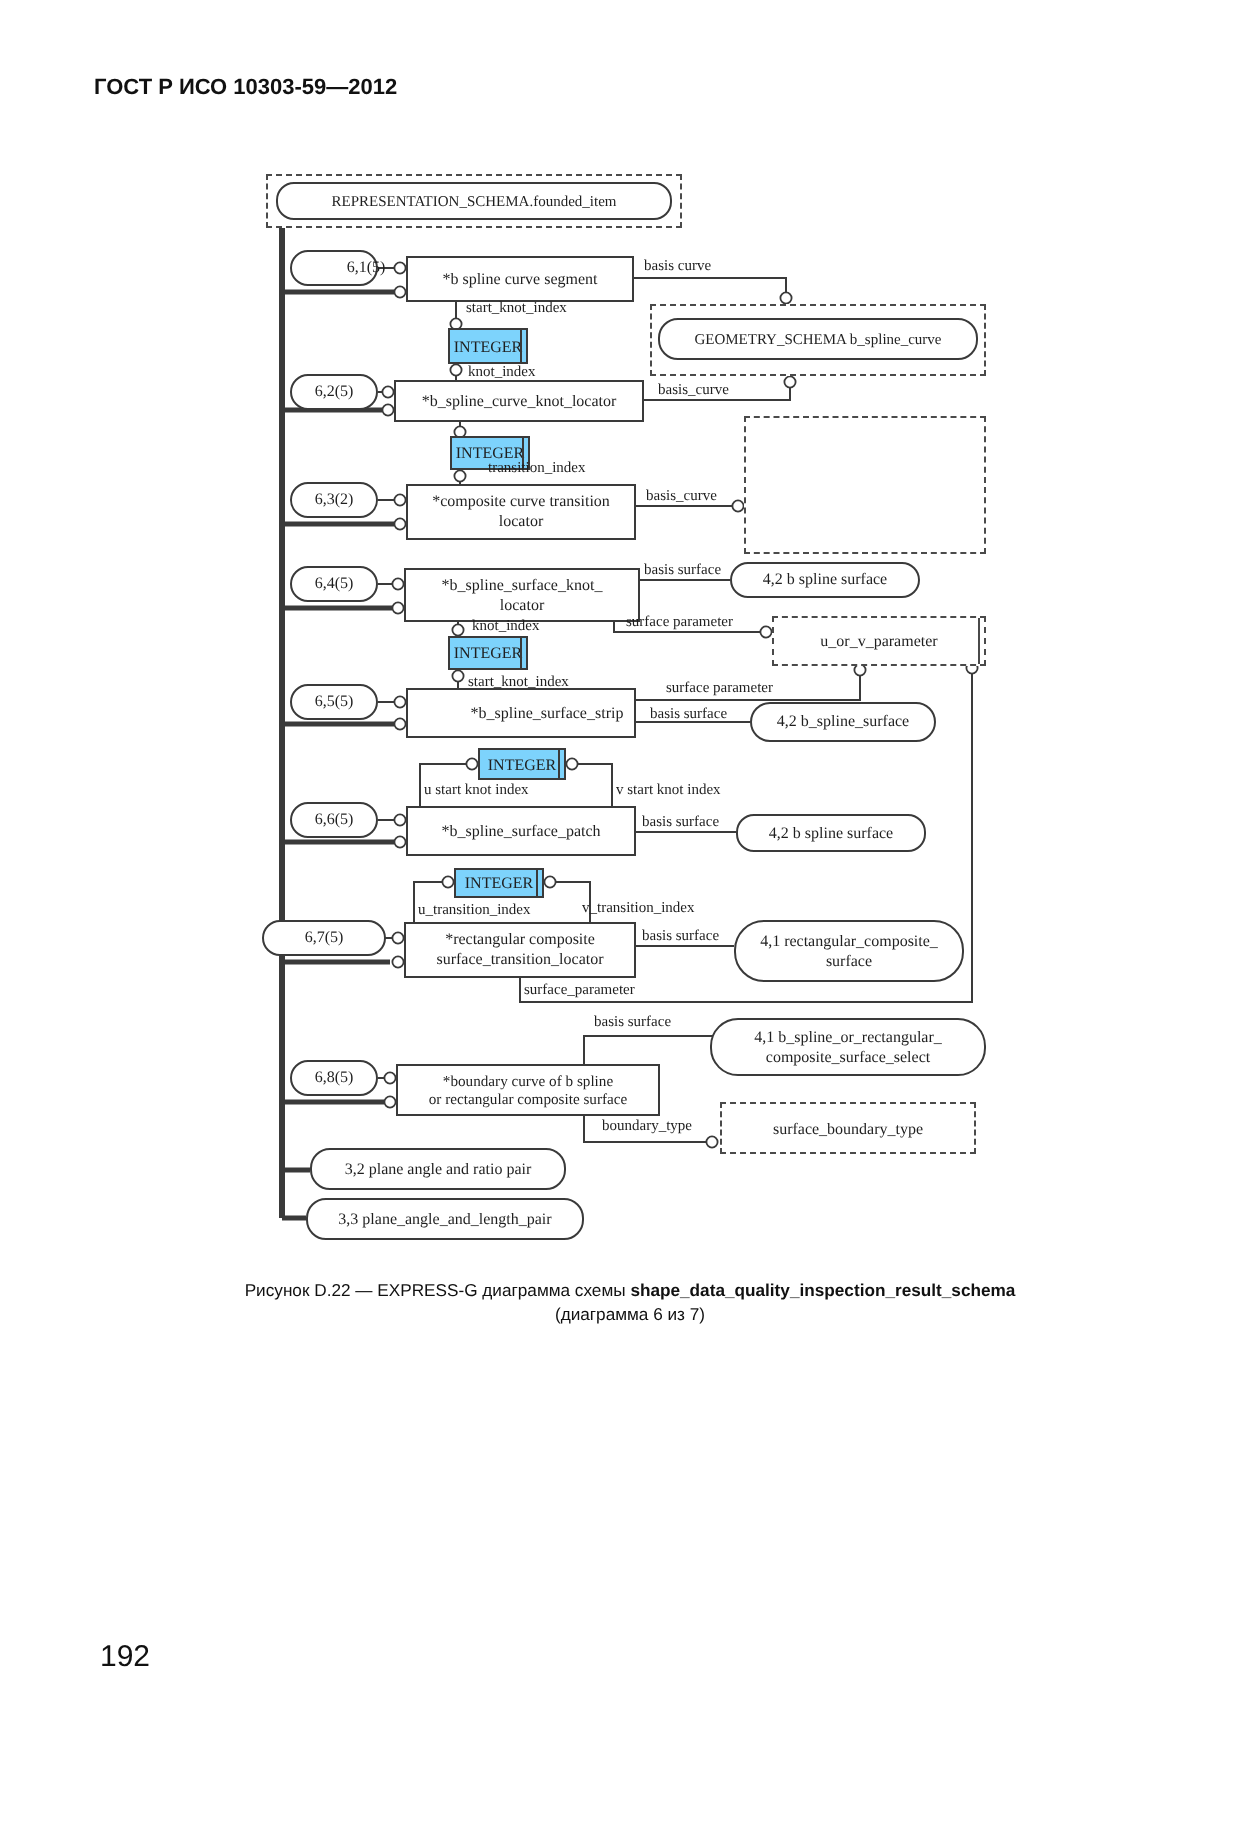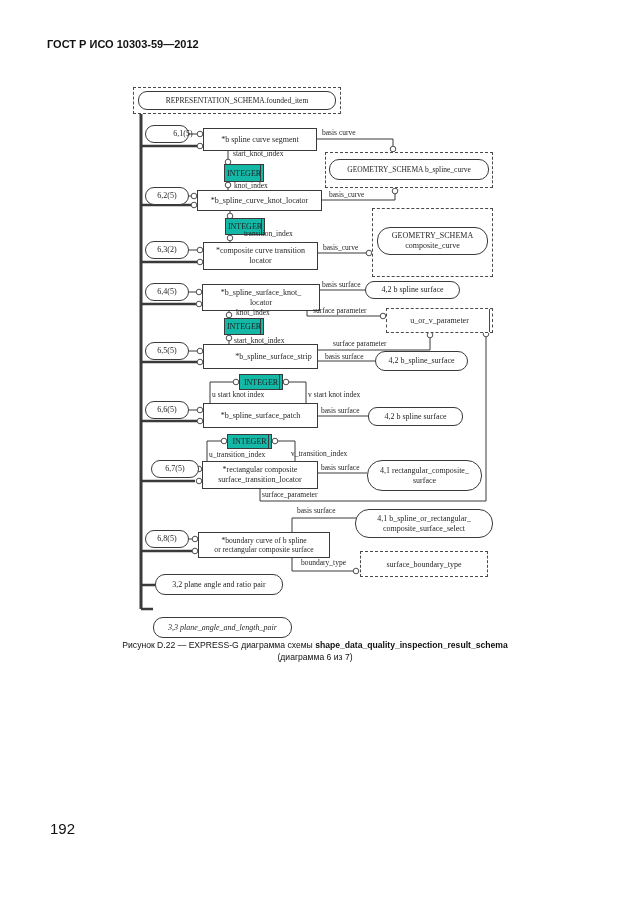--- a/index.html
+++ b/index.html
@@ -12,21 +12,21 @@
   .caption{position:absolute;left:0;top:639px;width:630px;text-align:center;
        font-family:"Liberation Sans",sans-serif;font-size:8.6px;color:#111;line-height:1.45;}
   svg.wires{position:absolute;left:0;top:0;}
   .node{position:absolute;box-sizing:border-box;display:flex;align-items:center;justify-content:center;
         text-align:center;background:#fff;border:1px solid #3a3a3a;font-size:8px;line-height:1.2;
         white-space:pre-line;color:#1f1f1f;}
   .oval{border-radius:12px;}
   .dash{position:absolute;box-sizing:border-box;border:1px dashed #4a4a4a;background:#fff;
         display:flex;align-items:center;justify-content:center;text-align:center;font-size:8px;
         white-space:pre-line;color:#1f1f1f;}
-  .ibox{position:absolute;box-sizing:border-box;border:1px solid #3a3a3a;background:#14b8a6;
+  .ibox{position:absolute;box-sizing:border-box;border:1px solid #3a3a3a;background:#7dd3fc;
         display:flex;align-items:center;justify-content:center;font-size:8px;color:#1f1f1f;}
   .dbl::after{content:'';position:absolute;top:0;bottom:0;right:2px;width:1px;background:#4a4a4a;}
   .ibox::after{content:'';position:absolute;top:0;bottom:0;right:2px;width:1px;background:#3a3a3a;}
   .lbl{position:absolute;font-size:7.5px;white-space:nowrap;color:#1f1f1f;background:transparent;}
   .sm{font-size:7.5px;}
 </style>
 </head>
 <body>
 
 <div class="page">
@@ -98,21 +98,21 @@
 
   <div class="dash" style="left:133px;top:87px;width:208px;height:27px;"></div>
   <div class="node oval sm" style="left:138px;top:91px;width:198px;height:19px;border-radius:9px;">REPRESENTATION_SCHEMA.founded_item</div>
 
   <div class="node oval" style="left:145px;top:125px;width:44px;height:18px;border-radius:9px;padding-left:32px;">6,1(5)</div>
   <div class="node oval" style="left:145px;top:187px;width:44px;height:18px;border-radius:9px;">6,2(5)</div>
   <div class="node oval" style="left:145px;top:241px;width:44px;height:18px;border-radius:9px;">6,3(2)</div>
   <div class="node oval" style="left:145px;top:283px;width:44px;height:18px;border-radius:9px;">6,4(5)</div>
   <div class="node oval" style="left:145px;top:342px;width:44px;height:18px;border-radius:9px;">6,5(5)</div>
   <div class="node oval" style="left:145px;top:401px;width:44px;height:18px;border-radius:9px;">6,6(5)</div>
-  <div class="node oval" style="left:151px;top:460px;width:48px;height:18px;border-radius:9px;">6,7(5)</div>
+  <div class="node oval" style="left:131px;top:460px;width:62px;height:18px;border-radius:9px;">6,7(5)</div>
   <div class="node oval" style="left:145px;top:530px;width:44px;height:18px;border-radius:9px;">6,8(5)</div>
 
   <div class="node" style="left:203px;top:128px;width:114px;height:23px;">*b spline curve segment</div>
   <div class="node" style="left:197px;top:190px;width:125px;height:21px;">*b_spline_curve_knot_locator</div>
   <div class="node" style="left:203px;top:242px;width:115px;height:28px;">*composite curve transition
 locator</div>
   <div class="node" style="left:202px;top:284px;width:118px;height:27px;">*b_spline_surface_knot_
 locator</div>
   <div class="node" style="left:203px;top:344px;width:115px;height:25px;padding-left:26px;">*b_spline_surface_strip</div>
   <div class="node" style="left:203px;top:403px;width:115px;height:25px;">*b_spline_surface_patch</div>
@@ -124,38 +124,36 @@
   <div class="ibox" style="left:224px;top:164px;width:40px;height:18px;">INTEGER</div>
   <div class="ibox" style="left:225px;top:218px;width:40px;height:17px;">INTEGER</div>
   <div class="ibox" style="left:224px;top:318px;width:40px;height:17px;">INTEGER</div>
   <div class="ibox" style="left:239px;top:374px;width:44px;height:16px;">INTEGER</div>
   <div class="ibox" style="left:227px;top:434px;width:45px;height:15px;">INTEGER</div>
 
   <div class="dash" style="left:325px;top:152px;width:168px;height:36px;"></div>
   <div class="node oval sm" style="left:329px;top:159px;width:160px;height:21px;border-radius:10px;">GEOMETRY_SCHEMA b_spline_curve</div>
 
   <div class="dash" style="left:372px;top:208px;width:121px;height:69px;"></div>
-  <div class="node oval" style="left:377px;top:227px;width:111px;height:28px;border-radius:13px;">GEOMETRY_SCHEMA
-composite_curve</div>
 
   <div class="node oval" style="left:365px;top:281px;width:95px;height:18px;border-radius:9px;">4,2 b spline surface</div>
 
   <div class="dash dbl" style="left:386px;top:308px;width:107px;height:25px;">u_or_v_parameter</div>
 
   <div class="node oval" style="left:375px;top:351px;width:93px;height:20px;border-radius:10px;">4,2 b_spline_surface</div>
   <div class="node oval" style="left:368px;top:407px;width:95px;height:19px;border-radius:9px;">4,2 b spline surface</div>
   <div class="node oval" style="left:367px;top:460px;width:115px;height:31px;border-radius:15px;">4,1 rectangular_composite_
 surface</div>
   <div class="node oval" style="left:355px;top:509px;width:138px;height:29px;border-radius:14px;">4,1 b_spline_or_rectangular_
 composite_surface_select</div>
 
   <div class="dash" style="left:360px;top:551px;width:128px;height:26px;font-family:Liberation Serif, serif;">surface_boundary_type</div>
 
   <div class="node oval" style="left:155px;top:574px;width:128px;height:21px;border-radius:10px;">3,2 plane angle and ratio pair</div>
-  <div class="node oval" style="left:153px;top:617px;width:139px;height:21px;border-radius:10px;font-style:italic;">3,3 plane_angle_and_length_pair</div>
+  <div class="node oval" style="left:153px;top:599px;width:139px;height:21px;border-radius:10px;">3,3 plane_angle_and_length_pair</div>
 
   <div class="lbl" style="left:322px;top:128px;">basis curve</div>
   <div class="lbl" style="left:233px;top:149px;">start_knot_index</div>
   <div class="lbl" style="left:234px;top:181px;">knot_index</div>
   <div class="lbl" style="left:329px;top:190px;">basis_curve</div>
   <div class="lbl" style="left:244px;top:229px;">transition_index</div>
   <div class="lbl" style="left:323px;top:243px;">basis_curve</div>
   <div class="lbl" style="left:322px;top:280px;">basis surface</div>
   <div class="lbl" style="left:313px;top:306px;">surface parameter</div>
   <div class="lbl" style="left:236px;top:308px;">knot_index</div>

